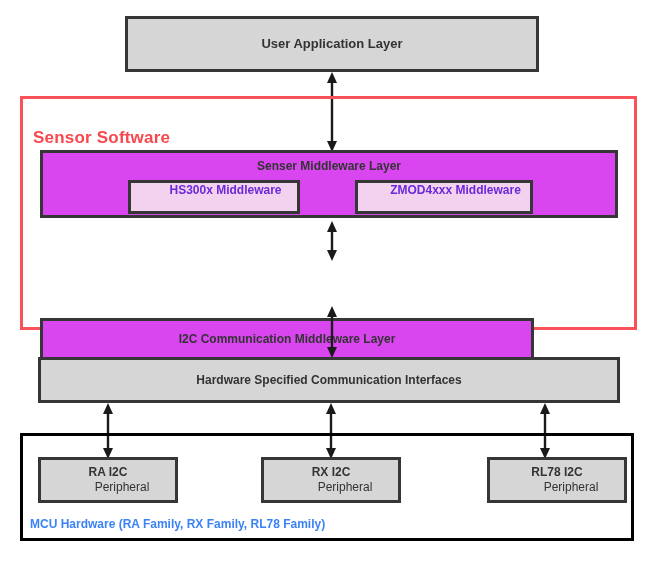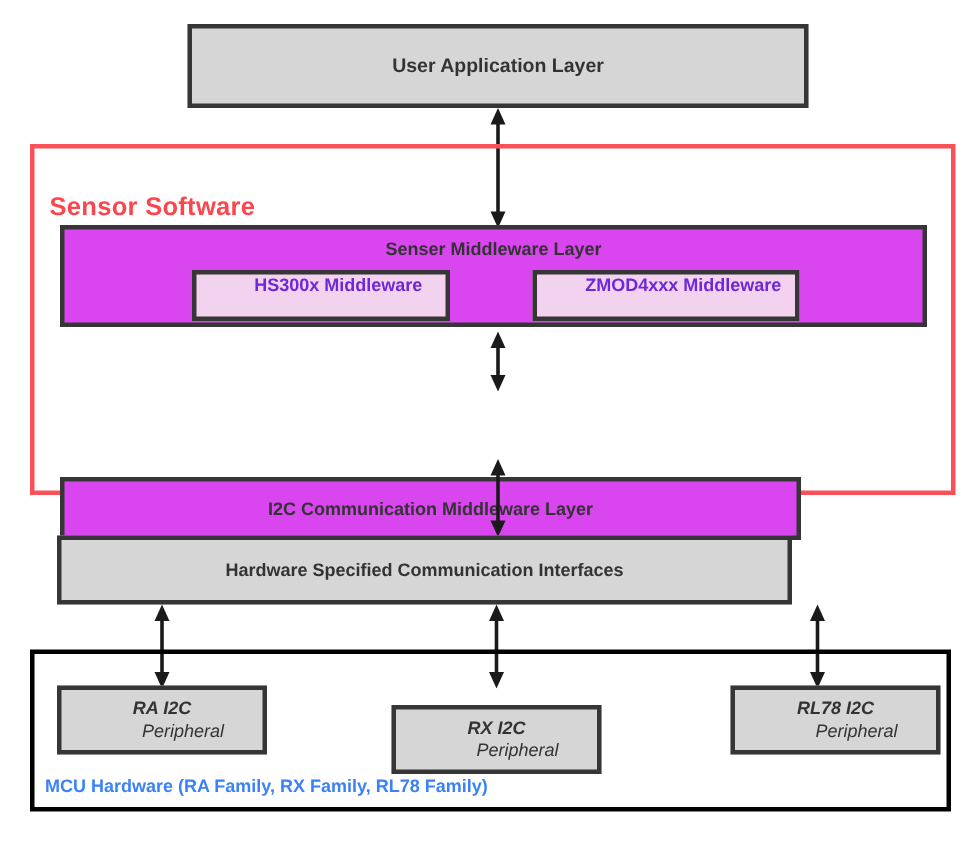--- a/index.html
+++ b/index.html
@@ -87,21 +87,21 @@
   #hs300x-middleware { left: 128px; top: 180px; width: 172px; height: 34px; }
   #zmod4xxx-middleware { left: 355px; top: 180px; width: 178px; height: 34px; }
 
   #i2c-comm-middleware-layer {
     left: 40px; top: 274px; width: 494px; height: 42px;
     font-size: 12px;
     margin-top: 44px;
   }
 
   #hw-interfaces {
-    left: 38px; top: 357px; width: 490px; height: 46px;
+    left: 38px; top: 357px; width: 582px; height: 46px;
     font-size: 12px;
   }
 
   #mcu-hardware-group {
     position: absolute;
     left: 20px; top: 433px; width: 614px; height: 108px;
     box-sizing: border-box;
     border: 3px solid #000000;
     background: transparent;
   }
@@ -109,24 +109,23 @@
     position: absolute;
     left: 30px; top: 517px;
     font-size: 12px;
     font-weight: bold;
     color: #3b82f6;
   }
 
   .peripheral {
     width: 140px; height: 46px;
     font-size: 12px;
-    font-style: italic;
   }
   #ra-i2c-peripheral   { left: 38px;  top: 457px; }
-  #rx-i2c-peripheral   { left: 261px; top: 470px; }
+  #rx-i2c-peripheral   { left: 261px; top: 457px; }
   #rl78-i2c-peripheral { left: 487px; top: 457px; }
 
   
   .connector {
     position: absolute;
   }
   .connector svg { display: block; }
 </style>
 </head>
 <body>

